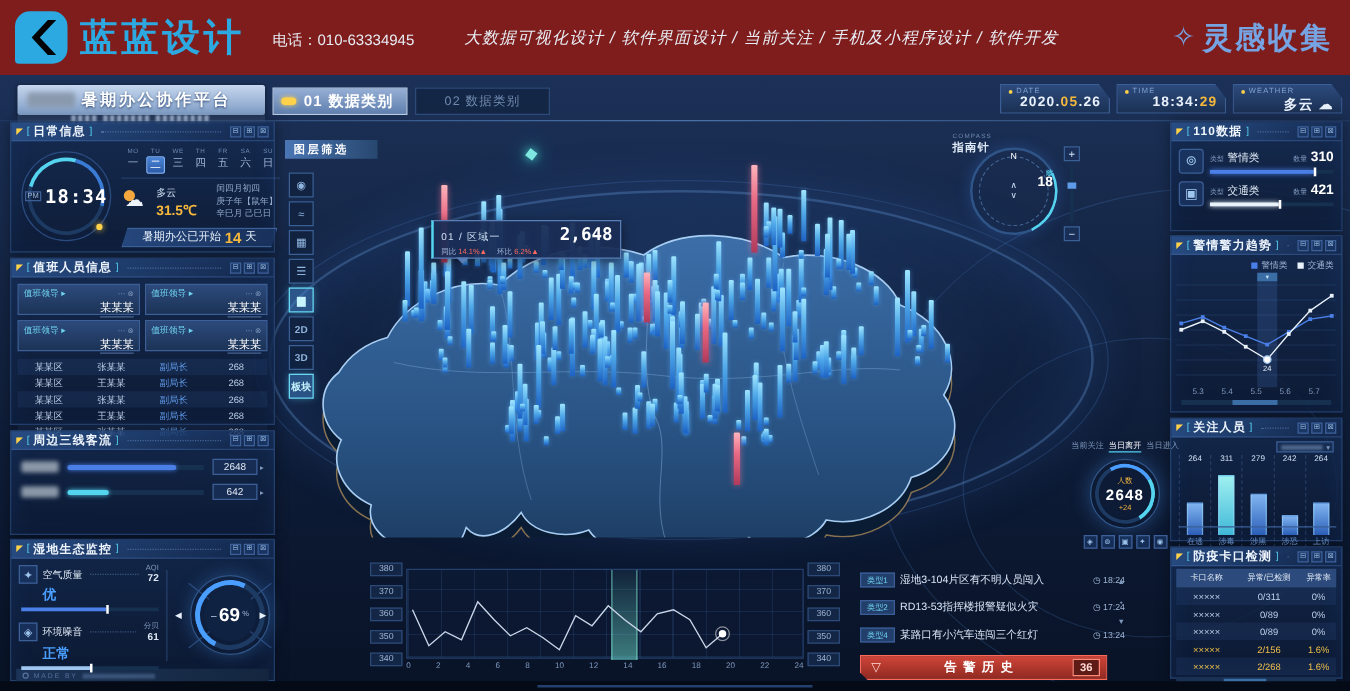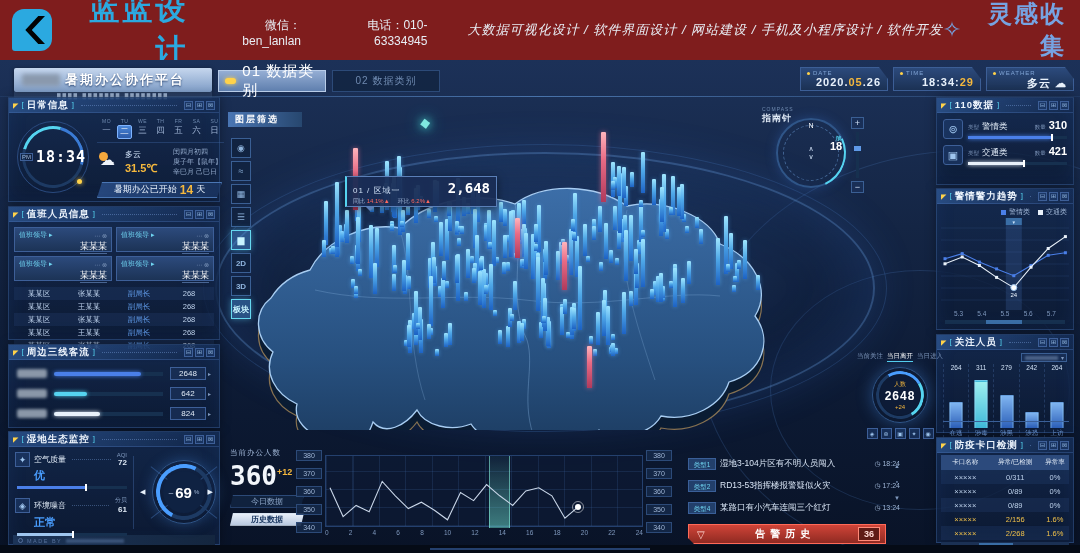--- a/index.html
+++ b/index.html
@@ -49,21 +49,21 @@
     box-shadow:0 1px 4px rgba(0,0,0,0.5); }
   .title-plate .blur-block { width:38px; height:12px; background:#8a99ad; border-radius:2px; filter:blur(2px); }
   .title-text { font-size:13px; font-weight:bold; color:#fff; letter-spacing:2px; text-shadow:0 1px 2px #24406e; white-space:nowrap; }
   .title-sub { position:absolute; left:14px; top:32px; width:198px; height:7px; z-index:6;
     background:rgba(90,120,170,0.3); display:flex; justify-content:center; align-items:center; }
   .title-sub span { font-size:5px; letter-spacing:2px; color:#9fb5d5; filter:blur(0.7px); }
 
   .tab { position:absolute; top:10px; height:22px; z-index:6; display:flex; align-items:center; cursor:pointer; }
   .tab-active { left:218px; width:108px; background:linear-gradient(180deg,#95aed4,#5f7fae); border:1px solid #b8cce8; }
   .tab-active .led { width:12px; height:6px; background:#ffd24a; border-radius:3px; margin:0 6px; box-shadow:0 0 4px #ffd24a; }
-  .tab-active .tab-label { color:#fff; font-weight:normal; font-size:15px; letter-spacing:1px; }
+  .tab-active .tab-label { color:#fff; font-weight:bold; font-size:12px; letter-spacing:1px; }
   .tab-idle { left:332px; width:108px; background:rgba(18,36,66,0.85); border:1px solid #2c4a78; justify-content:center; }
   .tab-idle .tab-label { color:#6f8ab0; font-size:10px; letter-spacing:1px; }
 
   .info-plate { position:absolute; top:7px; width:88px; height:24px; z-index:6; background:linear-gradient(180deg,#2c4a7c,#1b3154);
     border:1px solid #3c5e96; clip-path:polygon(0 0, calc(100% - 9px) 0, 100% 50%, 100% 100%, 0 100%); padding:2px 6px 0 6px; }
   .info-plate .lbl { font-size:6px; color:#7fa3d4; letter-spacing:1px; display:flex; align-items:center; gap:3px; }
   .info-plate .lbl::before { content:""; width:3px; height:3px; background:#ffd24a; border-radius:50%; }
   .info-plate .val { font-size:11px; font-weight:bold; color:#e8f1fb; text-align:right; letter-spacing:1px; }
   .info-plate .val .hl { color:#f5b83d; }
 
@@ -314,25 +314,24 @@
 
 <div class="stage">
 
   <div class="banner">
     <div class="logo-wrap">
       <div class="logo-mark"></div>
       <div class="logo-text">蓝蓝设计</div>
     </div>
     <div class="banner-contact">
       <div class="banner-line2">
-        <span>微信：ben_lanlan</span>
         <span>电话：010-63334945</span>
       </div>
     </div>
-    <div class="banner-services">大数据可视化设计 / 软件界面设计 / 网站建设 / 手机及小程序设计 / 软件开发</div>
+    <div class="banner-services">大数据可视化设计 / 软件界面设计 / 当前关注 / 手机及小程序设计 / 软件开发</div>
     <div class="collect">
       <span class="collect-icon">✧</span>
       <span class="collect-text">灵感收集</span>
     </div>
   </div>
 
   <div class="dash">
 
     <div class="ring" style="left:700px; top:90px; width:540px; height:420px;"></div>
     <div class="ring" style="left:770px; top:210px; width:300px; height:240px;"></div>
@@ -836,28 +835,20 @@
             <span class="flow-caret">▸</span>
           </div>
           <div class="flow-row">
             <div class="blur-lab"></div>
             <div class="flow-track">
               <div class="flow-fill" style="width: 30%; background: rgb(85, 212, 240); box-shadow: rgb(85, 212, 240) 0px 0px 4px;"></div>
             </div>
             <div class="flow-val">642</div>
             <span class="flow-caret">▸</span>
           </div>
-          <div class="flow-row">
-            <div class="blur-lab"></div>
-            <div class="flow-track">
-              <div class="flow-fill" style="width: 42%; background: rgb(233, 241, 250); box-shadow: rgb(233, 241, 250) 0px 0px 4px;"></div>
-            </div>
-            <div class="flow-val">824</div>
-            <span class="flow-caret">▸</span>
-          </div>
         </div>
     </div>
 
     <div class="panel" style="left:8px; top:371px; width:212px; height:114px;">
       <div class="p-hd">
         <span class="p-tick">◤</span>
           <span class="p-br">[</span>
         <span class="p-title">湿地生态监控</span>
         <span class="p-br">]</span>
           <span class="p-dots"></span>
@@ -1189,26 +1180,20 @@
           </div>
           <div class="cp-row abn">
             <div class="cpc1">×××××</div>
             <div class="cpc2">2/268</div>
             <div class="cpc3">1.6%</div>
           </div>
         </div>
       <div class="cp-foot"></div>
     </div>
 
-    <div class="office">
-      <div class="office-lab">当前办公人数</div>
-      <div class="office-val"><span>360</span><sup>+12</sup></div>
-      <div class="office-btn" id="officeBtn0">今日数据</div>
-      <div class="office-btn on" id="officeBtn1">历史数据</div>
-    </div>
 
     <div id="yboxes">
         <div class="ybox" style="left: 296px; top: 390px;">380</div>
         <div class="ybox" style="left: 646px; top: 390px;">380</div>
         <div class="ybox" style="left: 296px; top: 408px;">370</div>
         <div class="ybox" style="left: 646px; top: 408px;">370</div>
         <div class="ybox" style="left: 296px; top: 426px;">360</div>
         <div class="ybox" style="left: 646px; top: 426px;">360</div>
         <div class="ybox" style="left: 296px; top: 444px;">350</div>
         <div class="ybox" style="left: 646px; top: 444px;">350</div>

